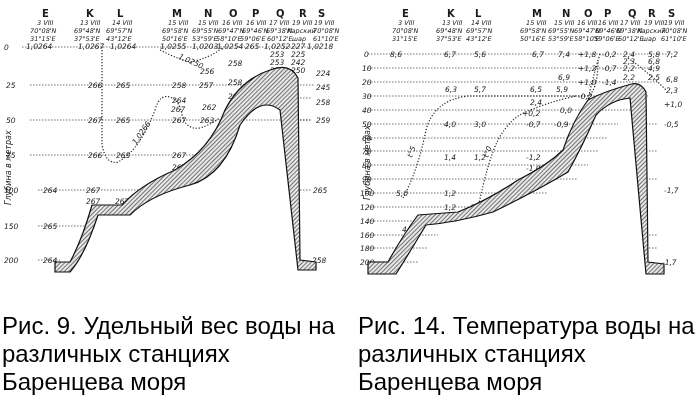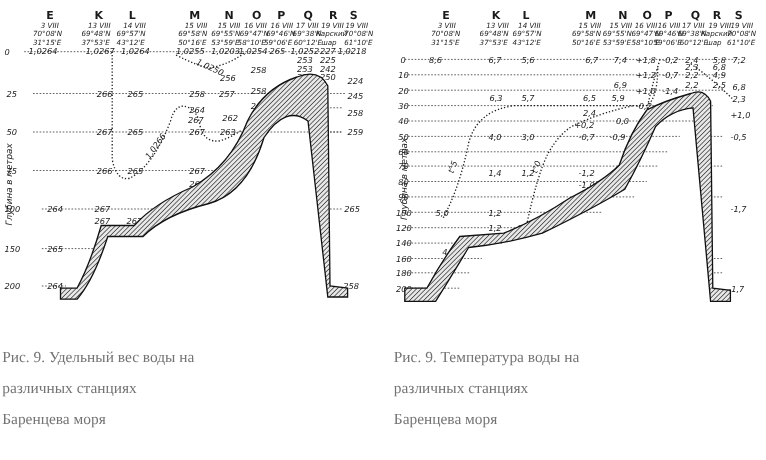--- a/index.html
+++ b/index.html
@@ -5,21 +5,21 @@
   html,body{margin:0;padding:0;background:#ffffff;}
   body{width:696px;height:418px;position:relative;overflow:hidden;font-family:"DejaVu Serif",serif;}
   .fig{position:absolute;top:0;width:348px;height:300px;}
   #fig9{left:0;}
   #fig10{left:348px;}
   .fig svg{width:348px;height:300px;display:block;}
   .lbl{font-family:"DejaVu Sans",sans-serif;font-style:italic;fill:#1a1a1a;}
   .st{font-family:"DejaVu Sans",sans-serif;font-weight:bold;fill:#1a1a1a;font-size:10px;}
   .sm{font-size:6.5px;}
   .md{font-size:7.5px;}
-  .caption{position:absolute;top:312px;font-family:Liberation Serif, serif;font-size:14px;line-height:28px;color:#737373;}
+  .caption{position:absolute;top:312px;font-family:Liberation Sans, sans-serif;font-size:24px;line-height:28px;color:#000000;}
   #cap9{left:2px;width:340px;}
   #cap10{left:358px;width:338px;}
 </style>
 </head>
 <body>
 
 <div class="fig" id="fig9">
 <svg viewBox="0 0 348 300">
   <defs>
     <pattern id="hatch" width="3" height="3" patternUnits="userSpaceOnUse" patternTransform="rotate(45)">
@@ -316,16 +316,16 @@
   <path d="M20 262 L40 262 Q55 235 70 215 L110 212 Q140 200 170 180 Q200 165 215 150 Q225 120 240 100 Q255 92 280 85 Q292 80 298 92 L300 262 L316 264 L316 274 L298 274 L282 98 Q262 100 248 115 Q235 145 220 172 Q190 190 145 212 Q110 222 78 225 Q60 255 48 274 L20 274 Z" fill="url(#hatch2)" stroke="#111" stroke-width="1.2"></path>
 </svg>
 </div>
 
 <div class="caption" id="cap9">
   <div>Рис. 9. Удельный вес воды на</div>
   <div>различных станциях</div>
   <div>Баренцева моря</div>
 </div>
 <div class="caption" id="cap10">
-  <div>Рис. 9. Температура воды на</div>
+  <div>Рис. 14. Температура воды на</div>
   <div>различных станциях</div>
   <div>Баренцева моря</div>
 </div>
 
 </body></html>

